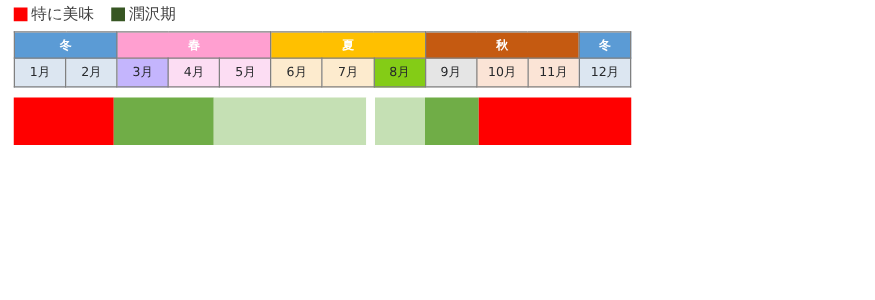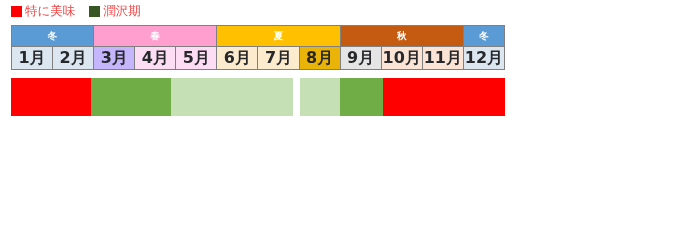--- a/index.html
+++ b/index.html
@@ -33,21 +33,21 @@
   }
   .legend-swatch {
     width: 11px;
     height: 11px;
     display: inline-block;
     margin-right: 3px;
     flex: 0 0 auto;
   }
   .legend-label {
     font-size: 12.5px;
-    color: #ef4444;
+    color: #404040;
     line-height: 1;
     font-family: Liberation Serif, serif;
   }
 
   
   #calendar {
     position: absolute;
     left: 11px;
     top: 25px;
     width: 494px;
@@ -62,22 +62,22 @@
     padding: 0;
   }
   #calendar tr.season-row td {
     height: 20px;
     font-size: 9.5px;
     font-weight: bold;
     color: #ffffff;
   }
   #calendar tr.month-row td {
     height: 22px;
-    font-size: 16px;
-    font-weight: bold;
+    font-size: 10px;
+    font-weight: normal;
     color: #26282b;
   }
 
   
   #bar-wrap {
     position: absolute;
     left: 11px;
     top: 78px;
     width: 494px;
     height: 38px;
@@ -118,21 +118,21 @@
         <td colspan="1" style="background: rgb(91, 155, 213);">冬</td>
       </tr>
     <tr class="month-row">
         <td style="background: rgb(220, 230, 241);">1月</td>
         <td style="background: rgb(220, 230, 241); margin-top: 37px;">2月</td>
         <td style="background: #c4b5fd;">3月</td>
         <td style="background: rgb(252, 221, 243);">4月</td>
         <td style="background: rgb(252, 221, 243);">5月</td>
         <td style="background: rgb(253, 235, 206);">6月</td>
         <td style="background: rgb(253, 235, 206);">7月</td>
-        <td style="background: #eab308;">8月</td>
+        <td style="background: #84cc16;">8月</td>
         <td style="background: #e5e5e5;">9月</td>
         <td style="background: rgb(251, 228, 214);">10月</td>
         <td style="background: rgb(251, 228, 214);">11月</td>
         <td style="background: rgb(220, 230, 241);">12月</td>
       </tr>
   </tbody>
 </table>
 
 <div id="bar-wrap">
   <div id="bar">

